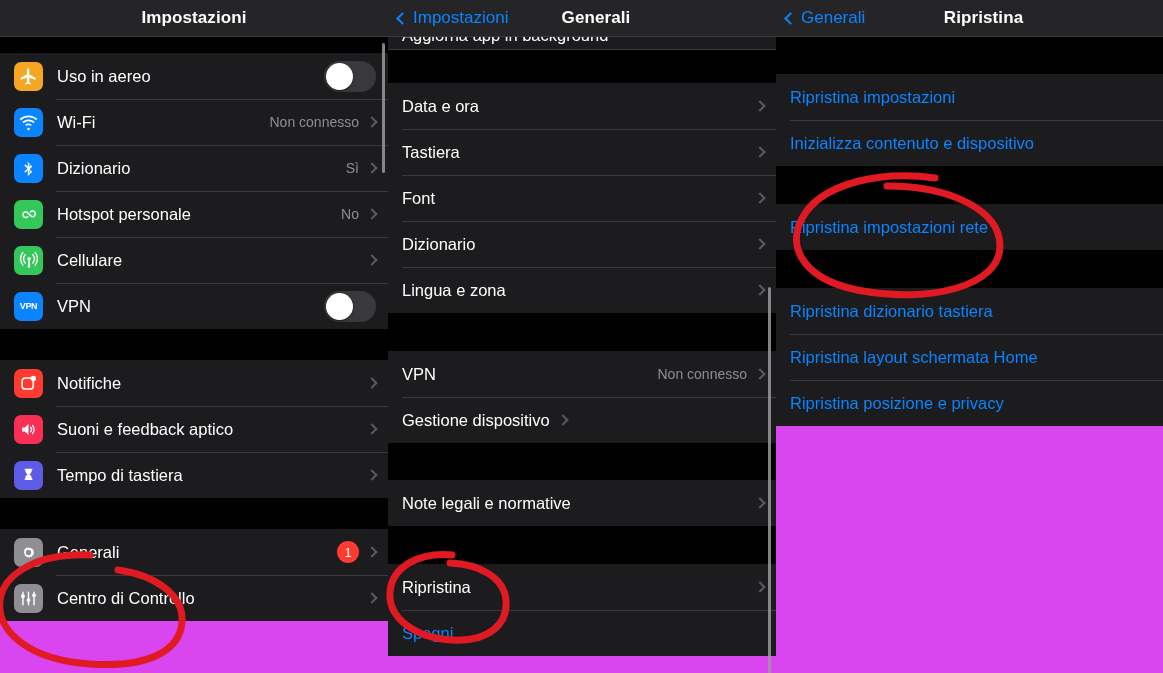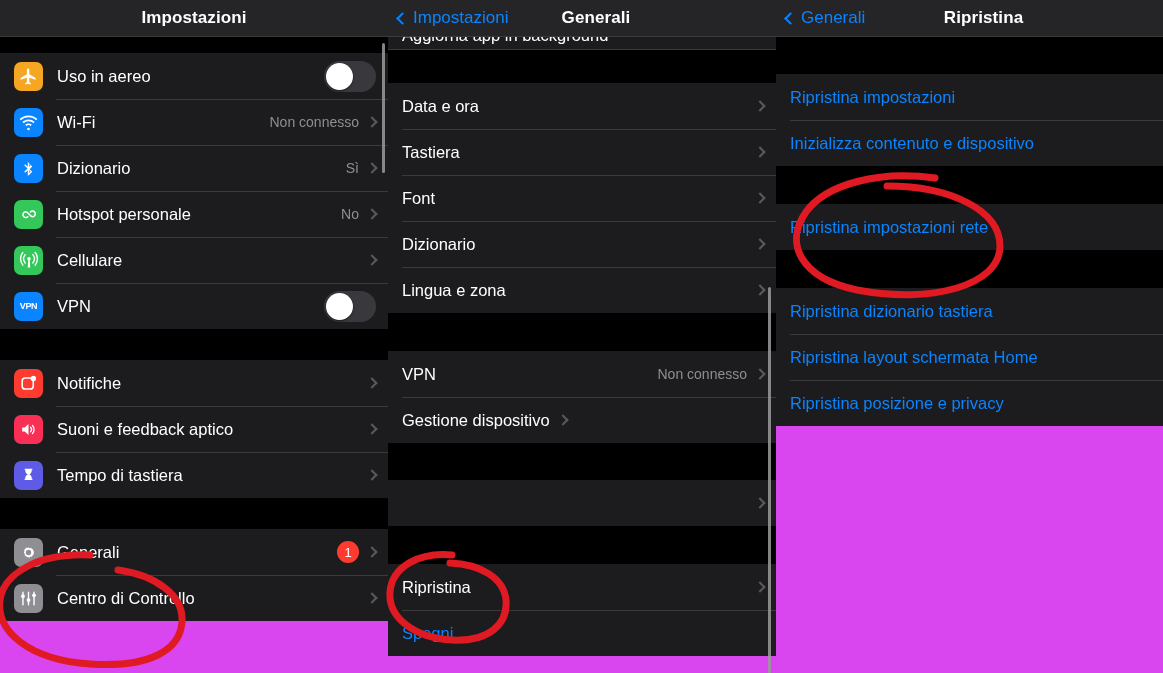--- a/index.html
+++ b/index.html
@@ -433,20 +433,21 @@
         <div class="row no-icon">
           <span class="row-label">Gestione dispositivo</span>
           <span class="chev"></span>
         </div>
       </div>
 
       <div class="gap" style="height:37px"></div>
 
       <div class="group">
         <div class="row no-icon">
+          <span class="row-label">Note legali e normative</span>
           <span class="row-spacer"></span>
           <span class="chev"></span>
         </div>
       </div>
 
       <div class="gap" style="height:38px"></div>
 
       <div class="group">
         <div class="row no-icon">
           <span class="row-label">Ripristina</span>

